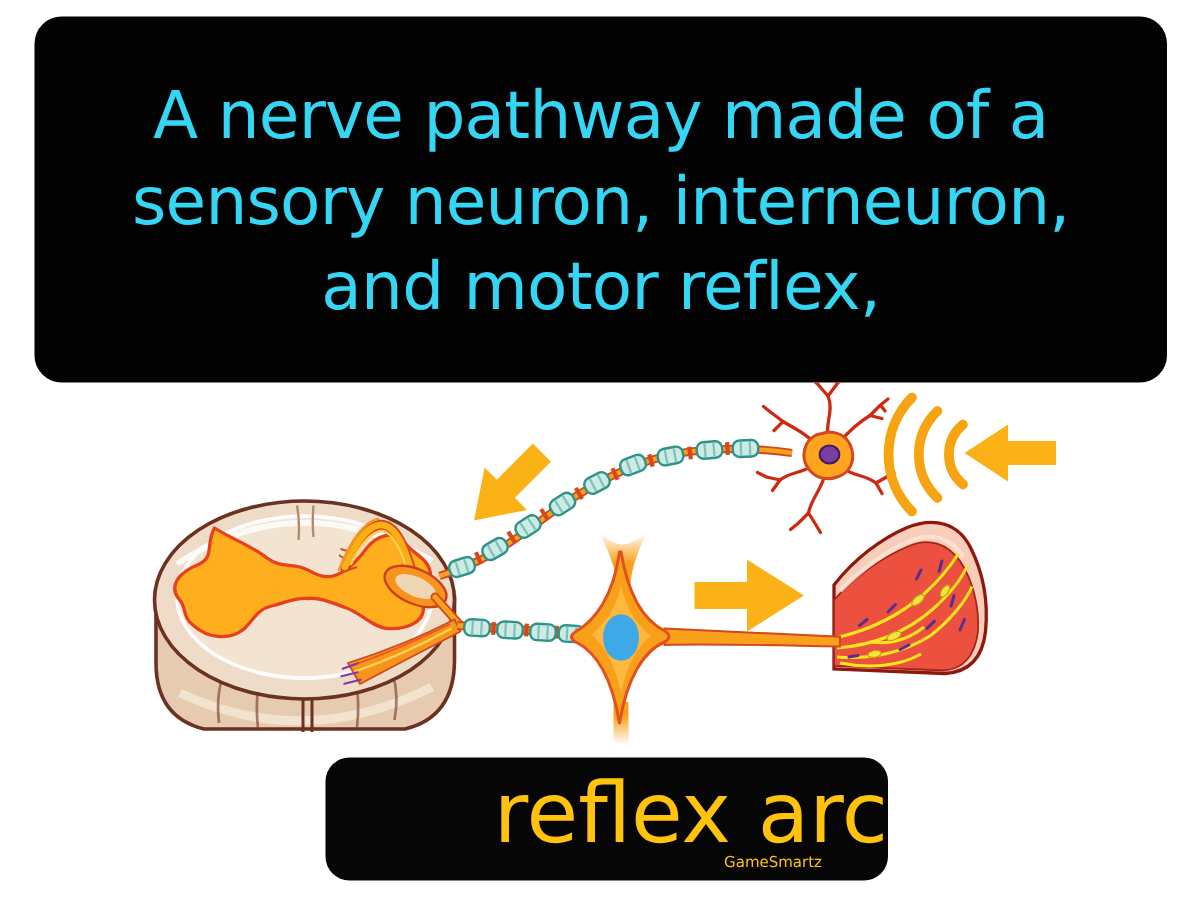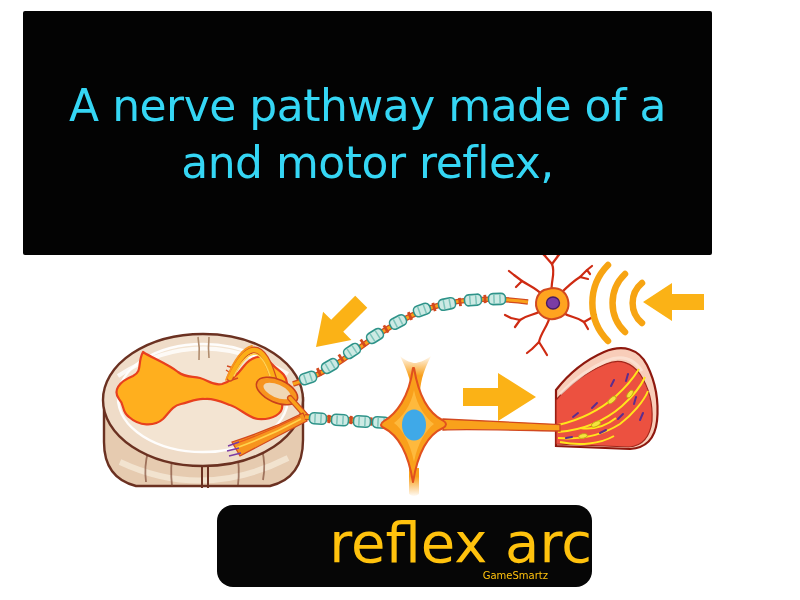--- a/index.html
+++ b/index.html
@@ -1,35 +1,36 @@
 <!DOCTYPE html>
 <html><head>
 <meta charset="utf-8">
 <style>
   html,body{margin:0;padding:0;background:#ffffff;}
   .page{position:relative;width:800px;height:600px;background:#ffffff;overflow:hidden;
         font-family:"DejaVu Sans","Liberation Sans",sans-serif;}
-  .def-box{position:absolute;left:23px;top:11px;width:689px;height:244px;background:#030303;
-           border-radius:2px;display:flex;flex-direction:column;justify-content:center;
+  .def-box{position:absolute;left:23px;top:11px;width:755px;height:244px;background:#030303;
+           border-radius:18px;display:flex;flex-direction:column;justify-content:center;
            align-items:center;padding-top:2px;box-sizing:border-box;}
   .def-line{color:#35D6F4;font-size:44px;line-height:57px;white-space:nowrap;text-align:center;
             letter-spacing:-0.5px;}
   .term-box{position:absolute;left:217px;top:505px;width:375px;height:82px;background:#060606;
             border-radius:16px;display:flex;justify-content:flex-end;align-items:center;}
   .term-text{color:#FFC20D;font-size:56px;line-height:60px;margin-top:-6px;white-space:nowrap;}
   .watermark{position:absolute;right:44px;bottom:6px;color:#FFC20D;font-size:10px;font-weight:normal;margin-top:37px;}
   svg.illus{position:absolute;left:0;top:255px;}
 </style>
 </head>
 <body>
 
 <div class="page">
 
   <div class="def-box">
     <div class="def-line">A nerve pathway made of a</div>
+    <div class="def-line">sensory neuron, interneuron,</div>
     <div class="def-line">and motor reflex,</div>
   </div>
 
   <svg class="illus" width="800" height="250" viewBox="0 255 800 250">
     <defs>
       <g id="myseg">
         <rect x="-8.5" y="-5.5" width="17" height="11" rx="4.5" fill="#CDEAE4" stroke="#2E9389" stroke-width="1.6"></rect>
         <line x1="-3" y1="-4.5" x2="-3" y2="4.5" stroke="#7CC4BA" stroke-width="1.5"></line>
         <line x1="3" y1="-4.5" x2="3" y2="4.5" stroke="#7CC4BA" stroke-width="1.5"></line>
       </g>

